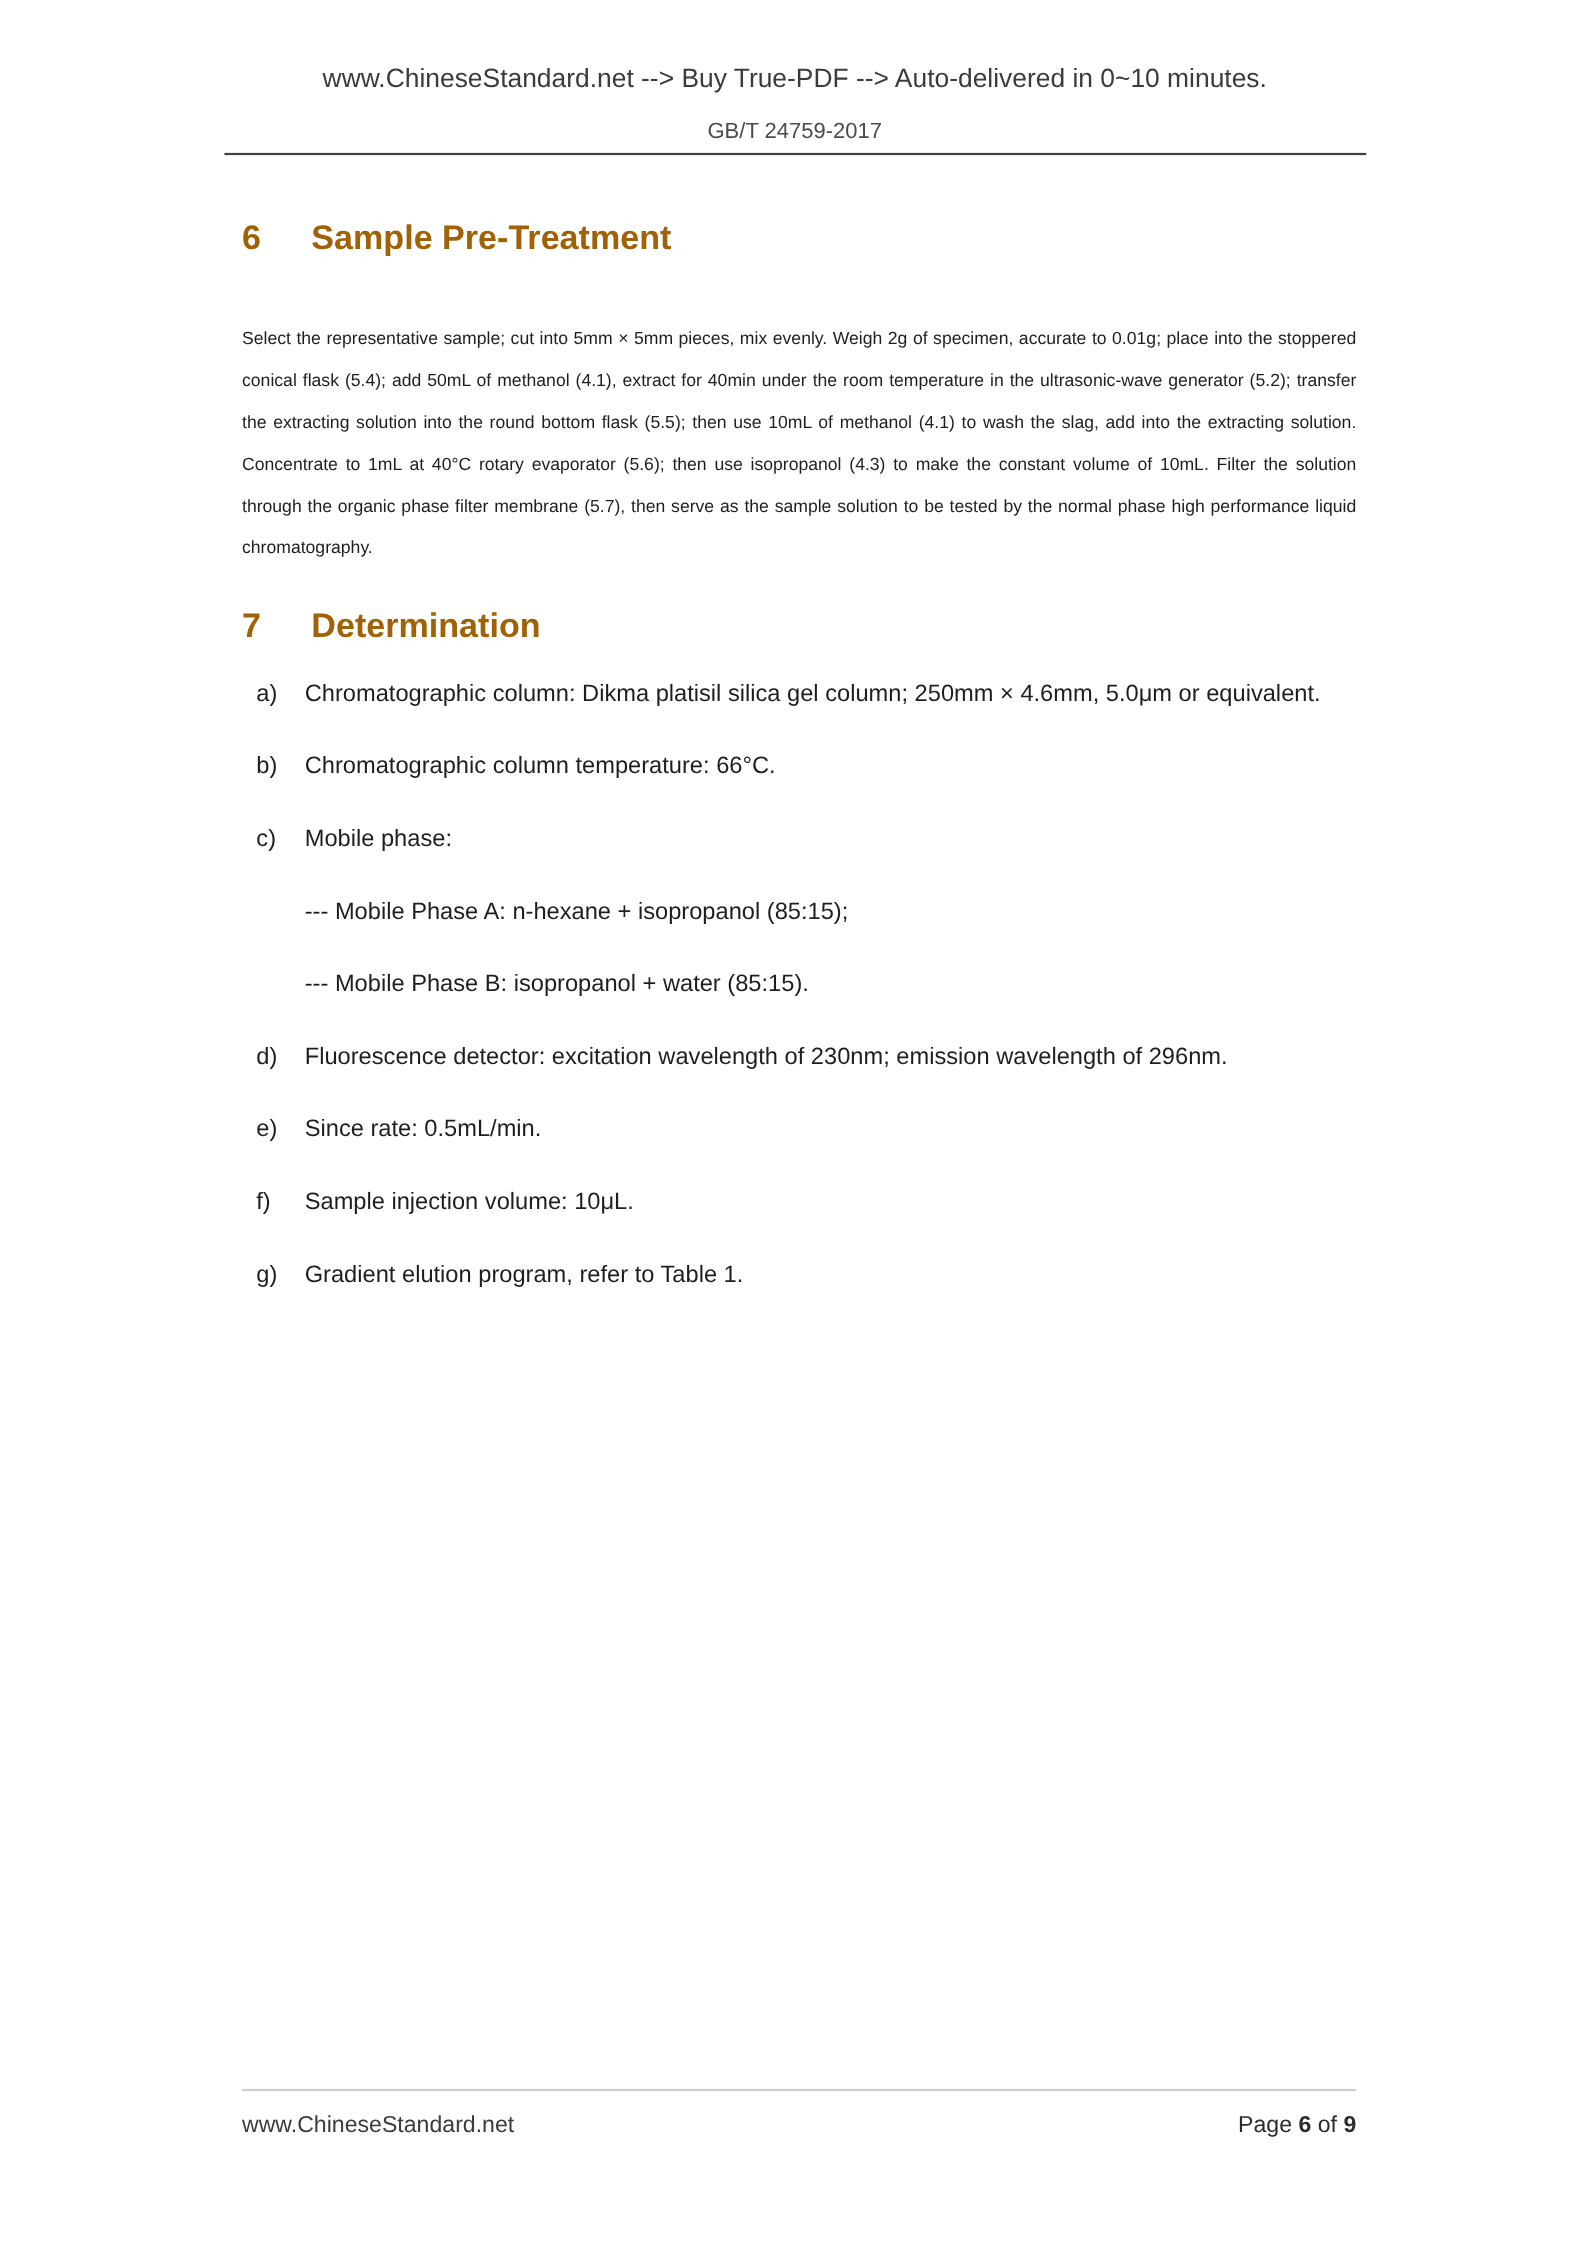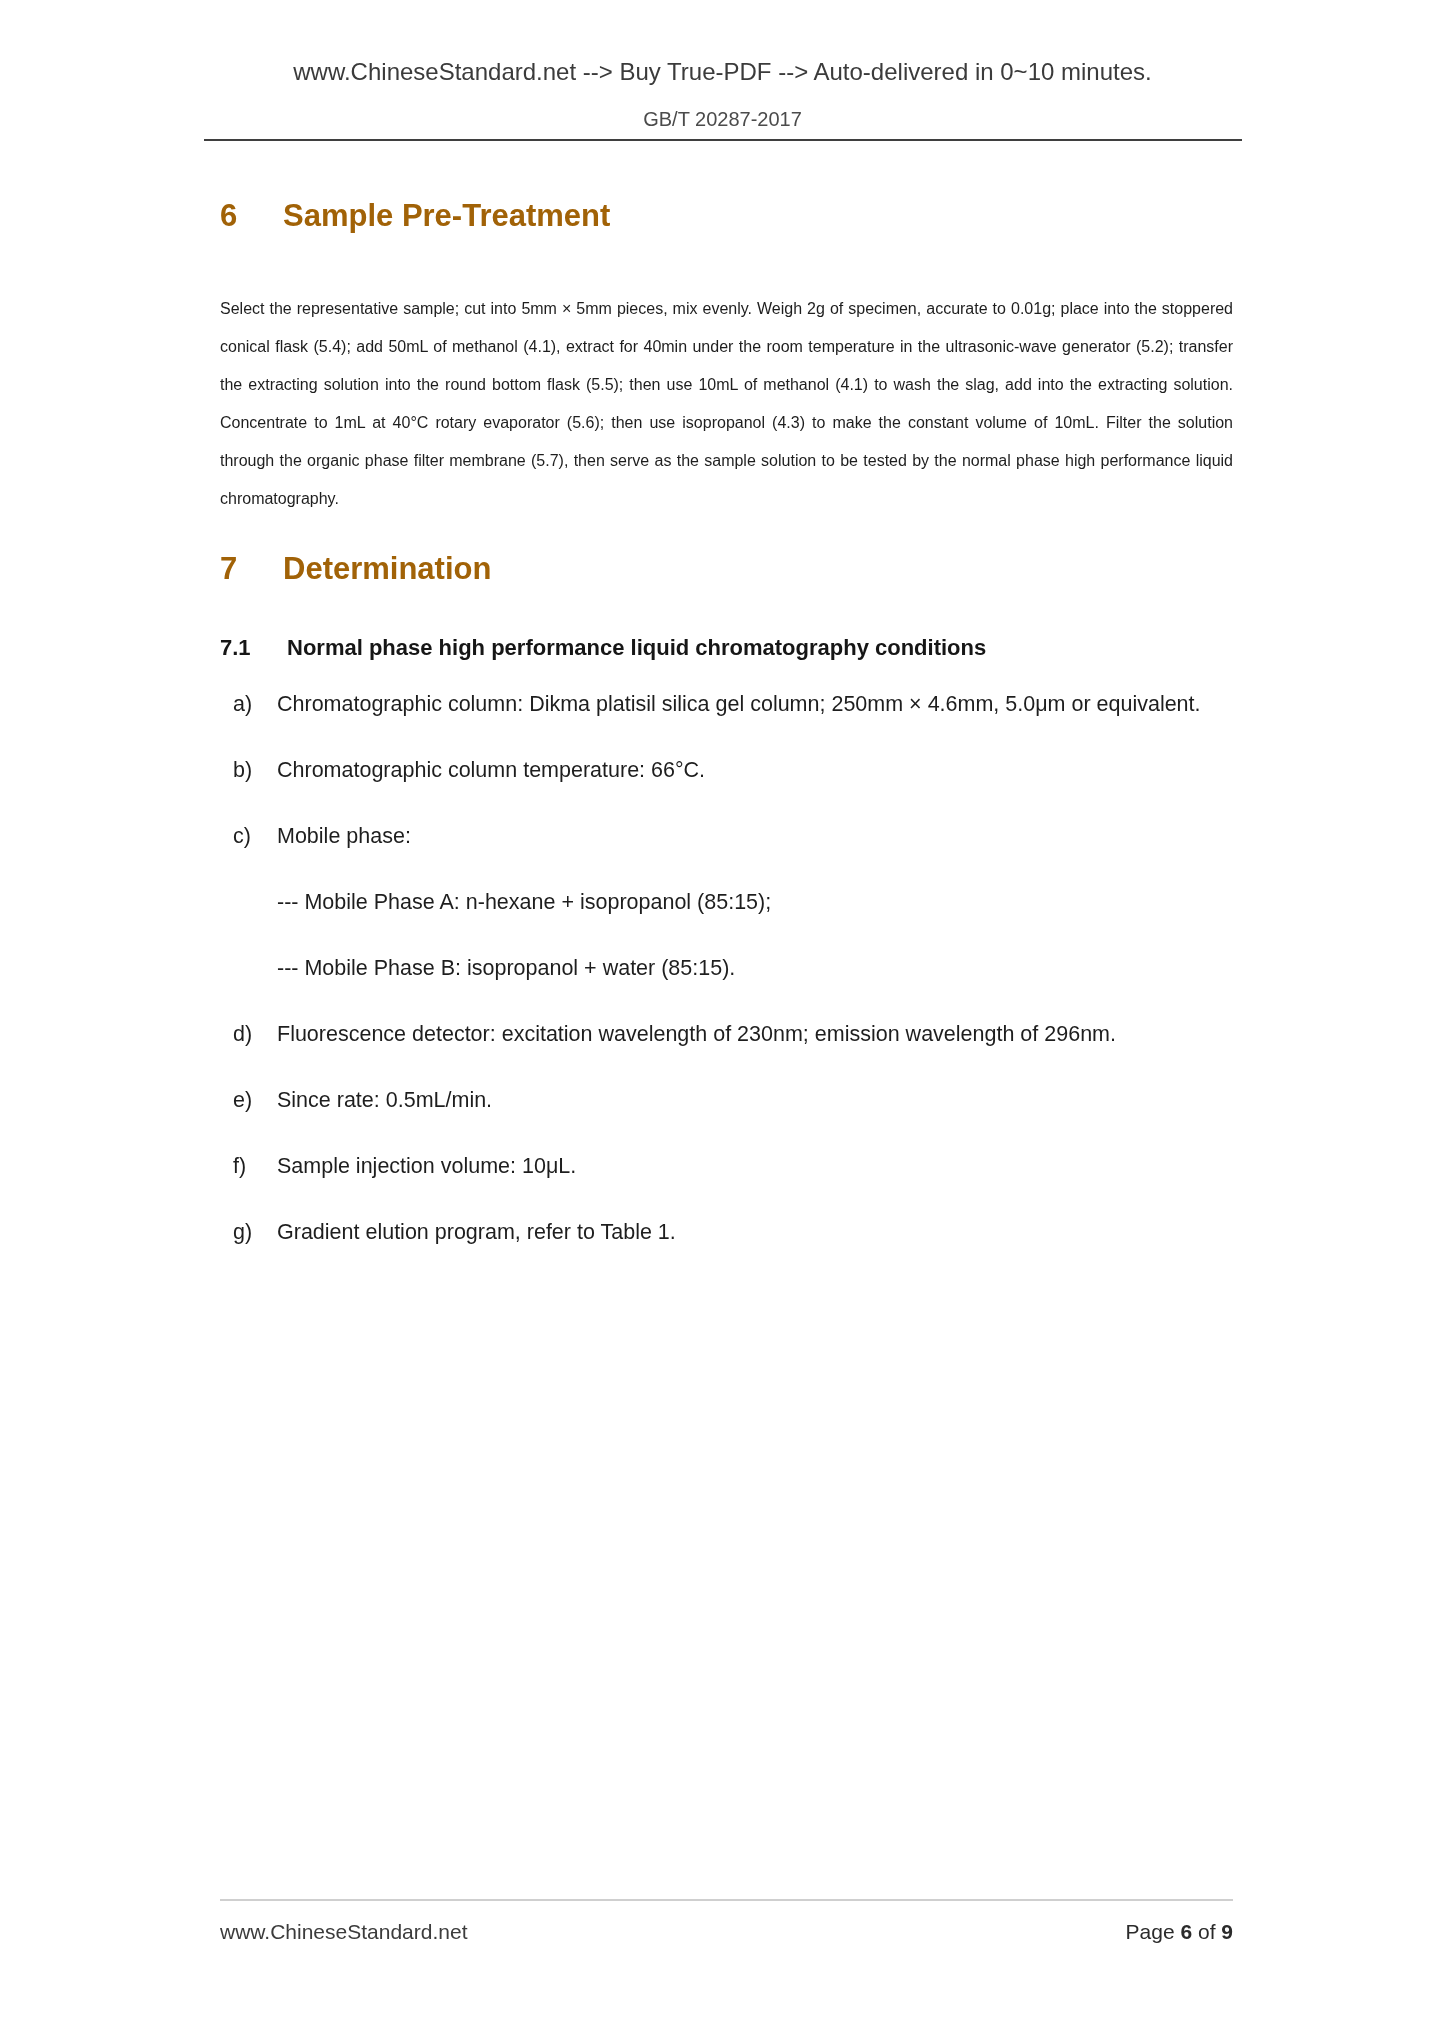--- a/index.html
+++ b/index.html
@@ -54,33 +54,32 @@
   }
   .footer-site { color:#3c3c3c; text-decoration:none; }
   .page-indicator { color:#2b2b2b; }
   .page-indicator .pg-bold { font-weight:bold; }
 </style>
 </head>
 <body>
 
 <header class="doc-header">
   <a class="promo" href="#">www.ChineseStandard.net --&gt; Buy True-PDF --&gt; Auto-delivered in 0~10 minutes.</a>
-  <div class="doc-code">GB/T 20287-2017</div>
+  <div class="doc-code">GB/T 24759-2017</div>
   <hr class="header-rule">
 </header>
 
 <main class="content">
 
   <h1 class="section-heading" id="s6-heading"><span class="heading-num">6</span><span>Sample Pre-Treatment</span></h1>
 
   <p class="body-text">Select the representative sample; cut into 5mm × 5mm pieces, mix evenly. Weigh 2g of specimen, accurate to 0.01g; place into the stoppered conical flask (5.4); add 50mL of methanol (4.1), extract for 40min under the room temperature in the ultrasonic-wave generator (5.2); transfer the extracting solution into the round bottom flask (5.5); then use 10mL of methanol (4.1) to wash the slag, add into the extracting solution. Concentrate to 1mL at 40°C rotary evaporator (5.6); then use isopropanol (4.3) to make the constant volume of 10mL. Filter the solution through the organic phase filter membrane (5.7), then serve as the sample solution to be tested by the normal phase high performance liquid chromatography.</p>
 
   <h1 class="section-heading" id="s7-heading"><span class="heading-num">7</span><span>Determination</span></h1>
 
-  <h2 class="sub-heading"><span class="sub-num">7.1</span><span>Normal phase high performance liquid chromatography conditions</span></h2>
 
 
   <ul class="param-list">
     <li class="param-item">
       <span class="item-marker">a)</span>
       <span>Chromatographic column: Dikma platisil silica gel column; 250mm × 4.6mm, 5.0μm or equivalent.</span>
     </li>
     <li class="param-item">
       <span class="item-marker">b)</span>
       <span>Chromatographic column temperature: 66°C.</span>

